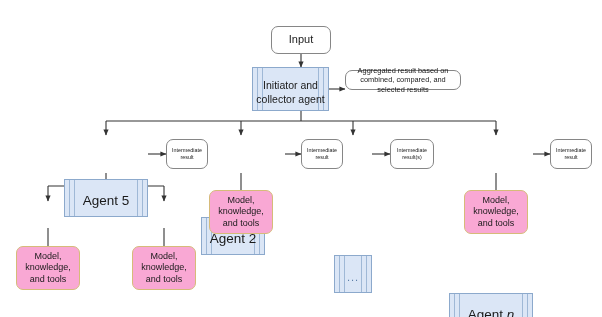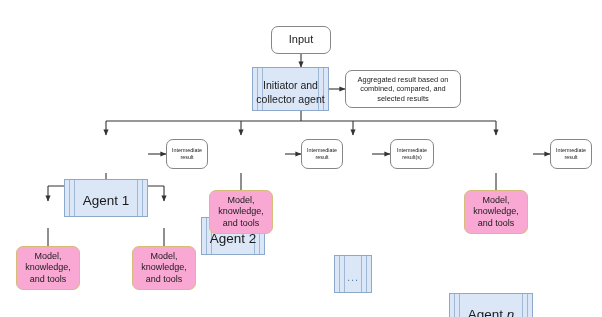--- a/index.html
+++ b/index.html
@@ -129,30 +129,30 @@
   </div>
 
   <div class="node agent t-initiator" style="left:252px; top:67px; width:77px; height:44px;">
     <span class="bar l1"></span>
     <span class="bar l2"></span>
     <span class="bar r1"></span>
     <span class="bar r2"></span>
     <span class="lbl">Initiator and collector agent</span>
   </div>
 
-  <div class="node rbox t-agg" style="left:345px; top:70px; width:116px; height:38px; padding:0 6px;">
+  <div class="node rbox t-agg" style="left:345px; top:70px; width:116px; height:20px; padding:0 6px;">
     <span>Aggregated result based on combined, compared, and selected results</span>
   </div>
 
   <div class="node agent t-agent" style="left:64px; top:135px; width:84px; height:38px;">
     <span class="bar l1"></span>
     <span class="bar l2"></span>
     <span class="bar r1"></span>
     <span class="bar r2"></span>
-    <span class="lbl">Agent 1</span>
+    <span class="lbl">Agent 5</span>
   </div>
 
   <div class="node rbox t-inter" style="left:166px; top:139px; width:42px; height:30px; padding:0 3px;">
     <span>Intermediate result</span>
   </div>
 
   <div class="node agent t-agent" style="left:201px; top:135px; width:64px; height:38px;">
     <span class="bar l1"></span>
     <span class="bar l2"></span>
     <span class="bar r1"></span>

